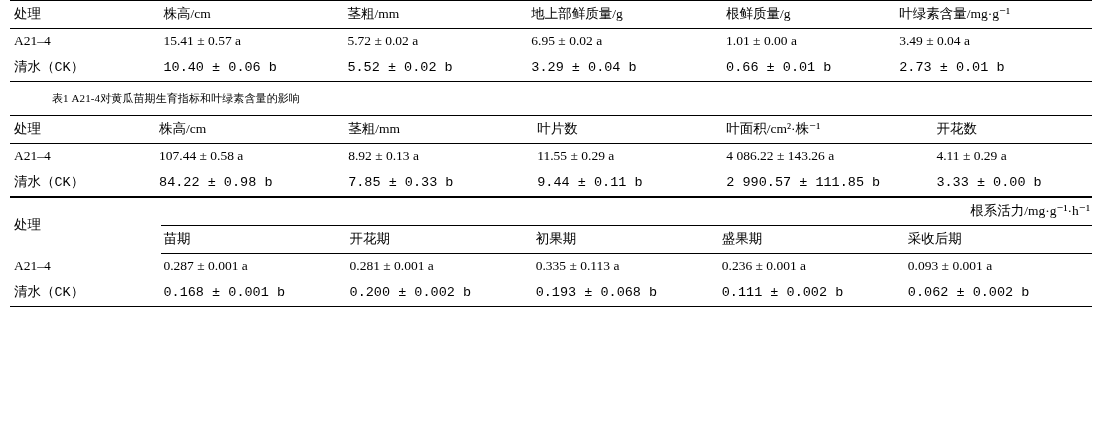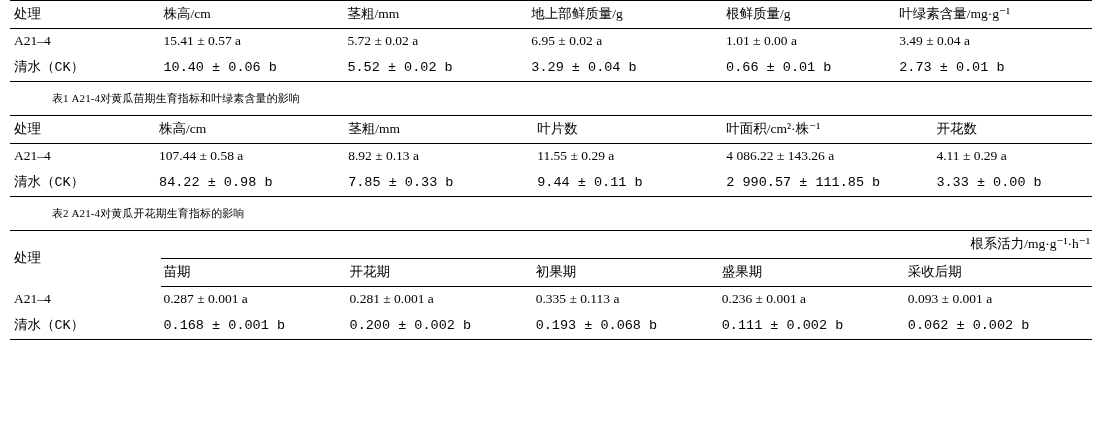--- a/index.html
+++ b/index.html
@@ -150,21 +150,20 @@
         <tr class="rule-bot">
           <td class="col-first cjk">清水（CK）</td>
           <td class="ctr">84.22 ± 0.98 b</td>
           <td class="ctr">7.85 ± 0.33 b</td>
           <td class="ctr">9.44 ± 0.11 b</td>
           <td class="ctr">2 990.57 ± 111.85 b</td>
           <td class="ctr">3.33 ± 0.00 b</td>
         </tr>
       </tbody>
     </table>
-    <div class="caption cjk">表2 A21-4对黄瓜开花期生育指标的影响</div>
   </div>
 
   <div class="table-block">
     <table class="tbl">
       <colgroup>
         <col style="width:14%">
           <col style="width:17.2%">
           <col style="width:17.2%">
           <col style="width:17.2%">
           <col style="width:17.2%">

